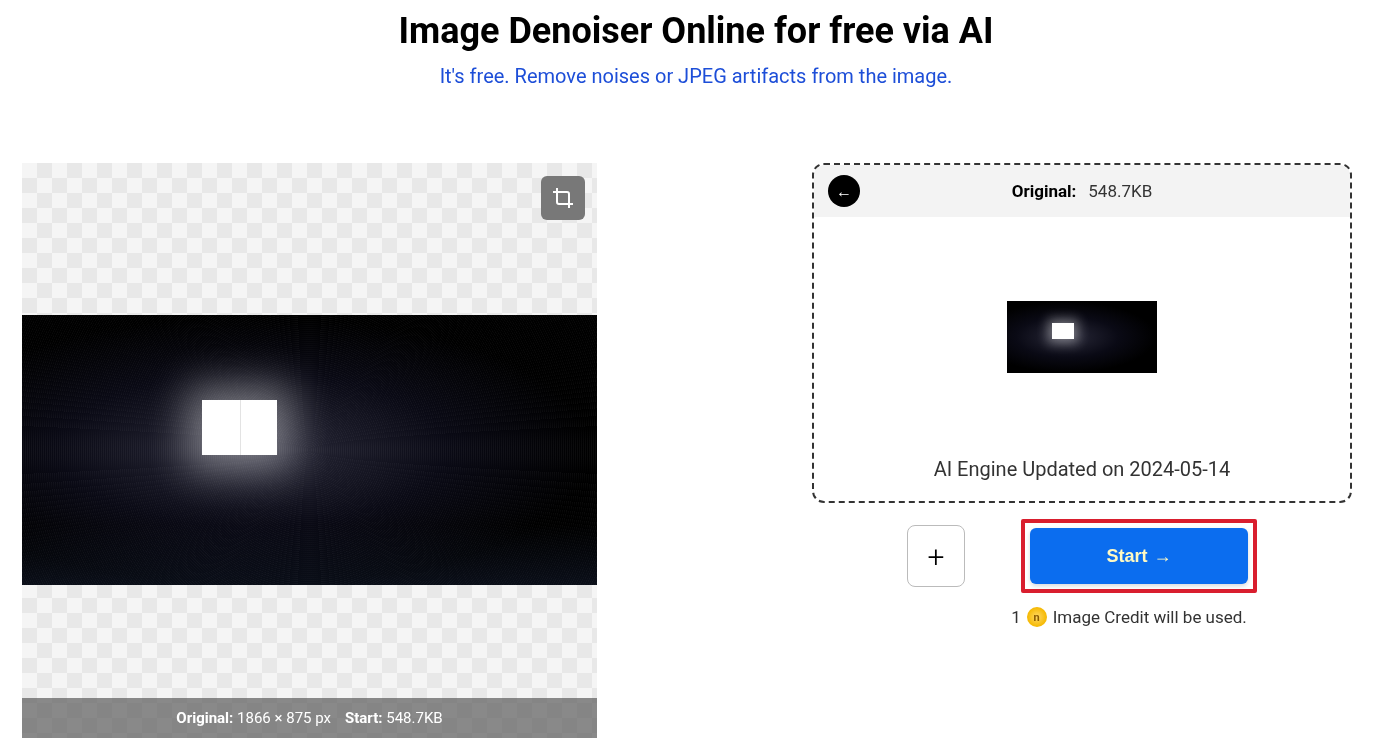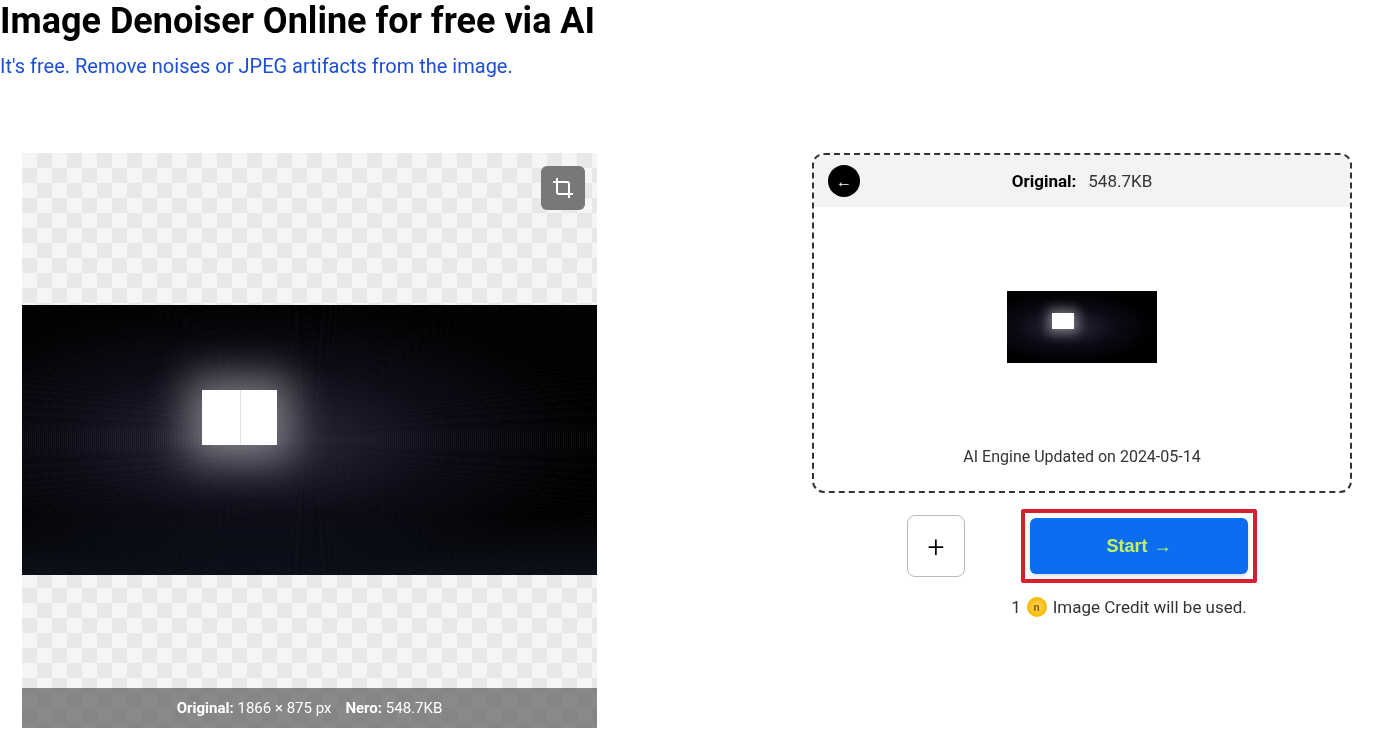--- a/index.html
+++ b/index.html
@@ -4,21 +4,22 @@
   <style>
     * { margin: 0; padding: 0; box-sizing: border-box; }
     body {
       font-family: -apple-system, BlinkMacSystemFont, 'Segoe UI', Roboto, Arial, sans-serif;
       background: #fff;
       width: 1392px;
       height: 756px;
       overflow: hidden;
     }
     .header {
-      padding-top: 0;
+      text-align: center;
+      padding-top: 10px;
     }
     .title {
       font-size: 36px;
       font-weight: 700;
       color: #000;
       margin-bottom: 12px;
     }
     .subtitle {
       font-size: 20px;
       color: #1d4ed8;
@@ -197,21 +198,21 @@
       position: absolute;
       left: 45px;
       top: 22px;
       width: 22px;
       height: 16px;
       background: #fff;
       box-shadow: 0 0 12px 4px rgba(255,255,255,0.4);
     }
     .engine-text {
       text-align: center;
-      font-size: 16px;
+      font-size: 20px;
       color: #333;
       padding-bottom: 18px;
     }
     .actions-row {
       display: flex;
       align-items: center;
       justify-content: center;
       margin-top: 16px;
       gap: 56px;
     }
@@ -233,21 +234,21 @@
       border: 4px solid #d91e2e;
       padding: 5px;
       border-radius: 2px;
     }
     .start-btn {
       width: 218px;
       height: 56px;
       background: #0b6def;
       border: none;
       border-radius: 6px;
-      color: #bef264;
+      color: #fef9c3;
       font-size: 18px;
       font-weight: 600;
       cursor: pointer;
       display: flex;
       align-items: center;
       justify-content: center;
       gap: 6px;
       box-shadow: 0 2px 4px rgba(0,0,0,0.15);
     }
     .start-arrow { font-size: 18px; }
@@ -297,21 +298,21 @@
           <path d="M6 2v14a2 2 0 0 0 2 2h14"></path>
           <path d="M18 22V8a2 2 0 0 0-2-2H2"></path>
         </svg>
       </div>
       <div class="image-info-bar">
         <span>
           <span class="info-label">Original:</span>
           <span class="info-value">1866 × 875 px</span>
         </span>
         <span>
-          <span class="info-label">Nero:</span>
+          <span class="info-label">Start:</span>
           <span class="info-value">548.7KB</span>
         </span>
       </div>
     </div>
   </div>
 
   <div class="right-panel">
     <div class="dashed-box">
       <div class="top-bar">
         <div class="back-btn">

